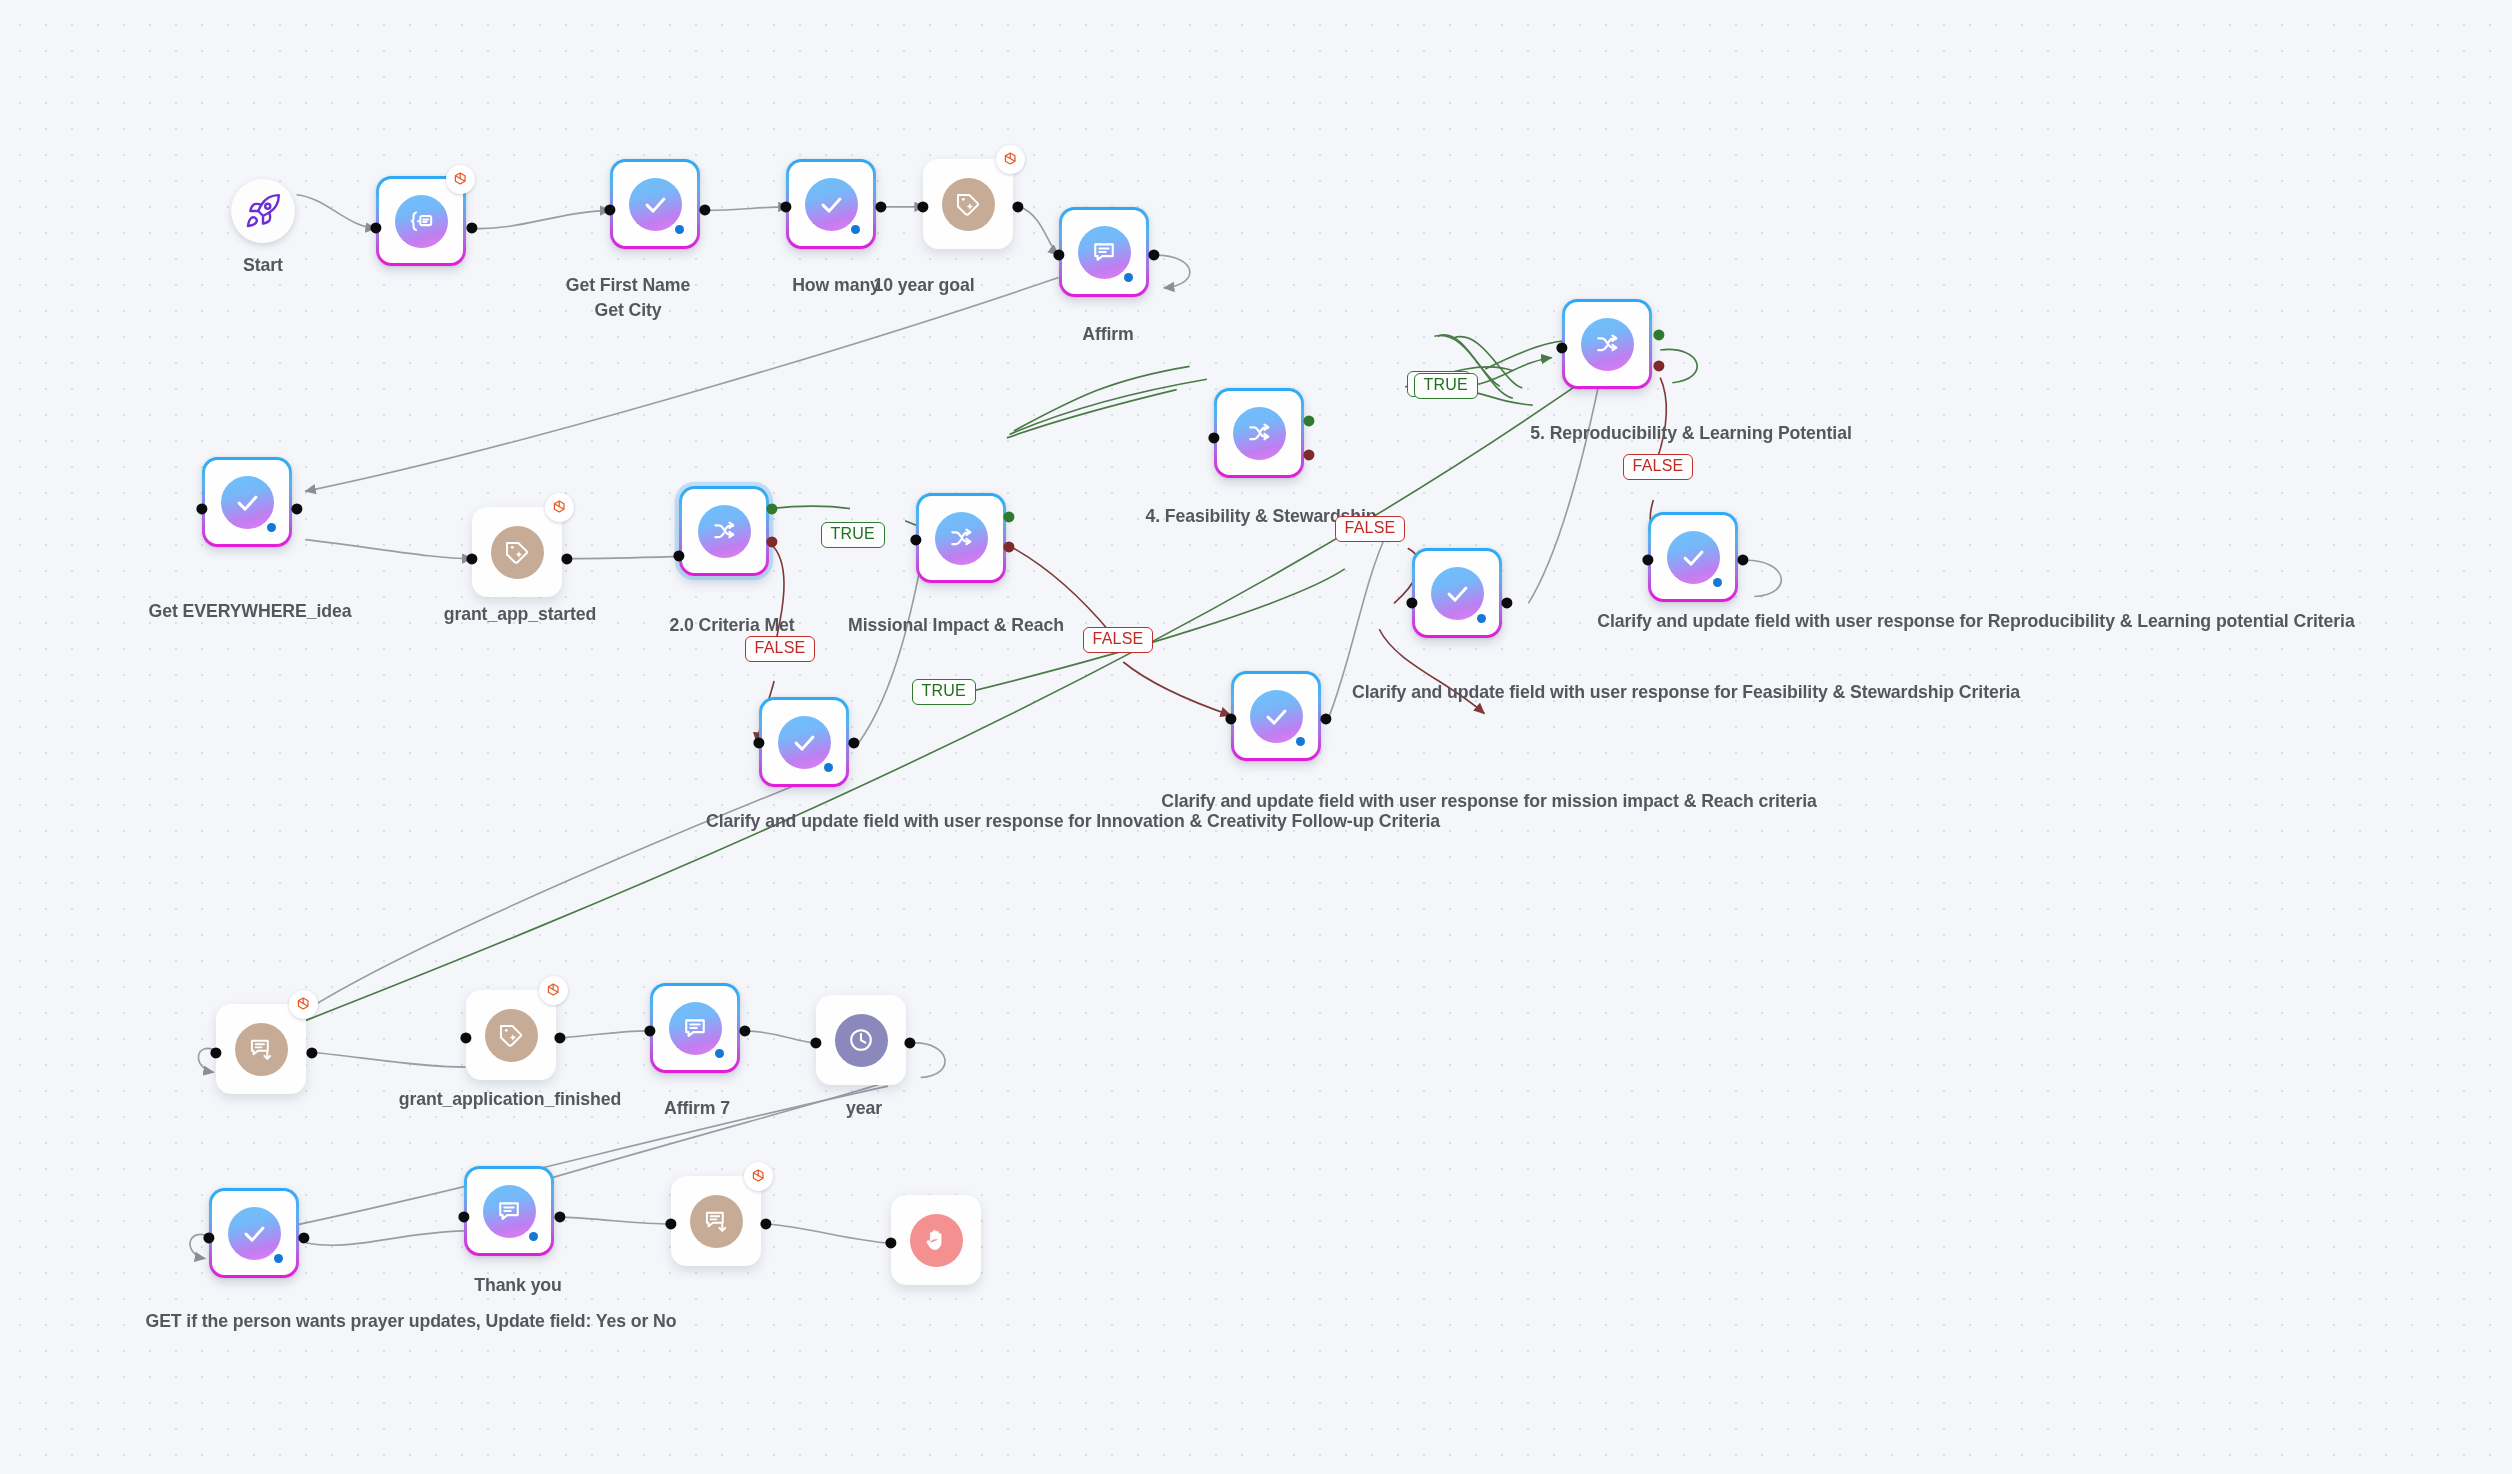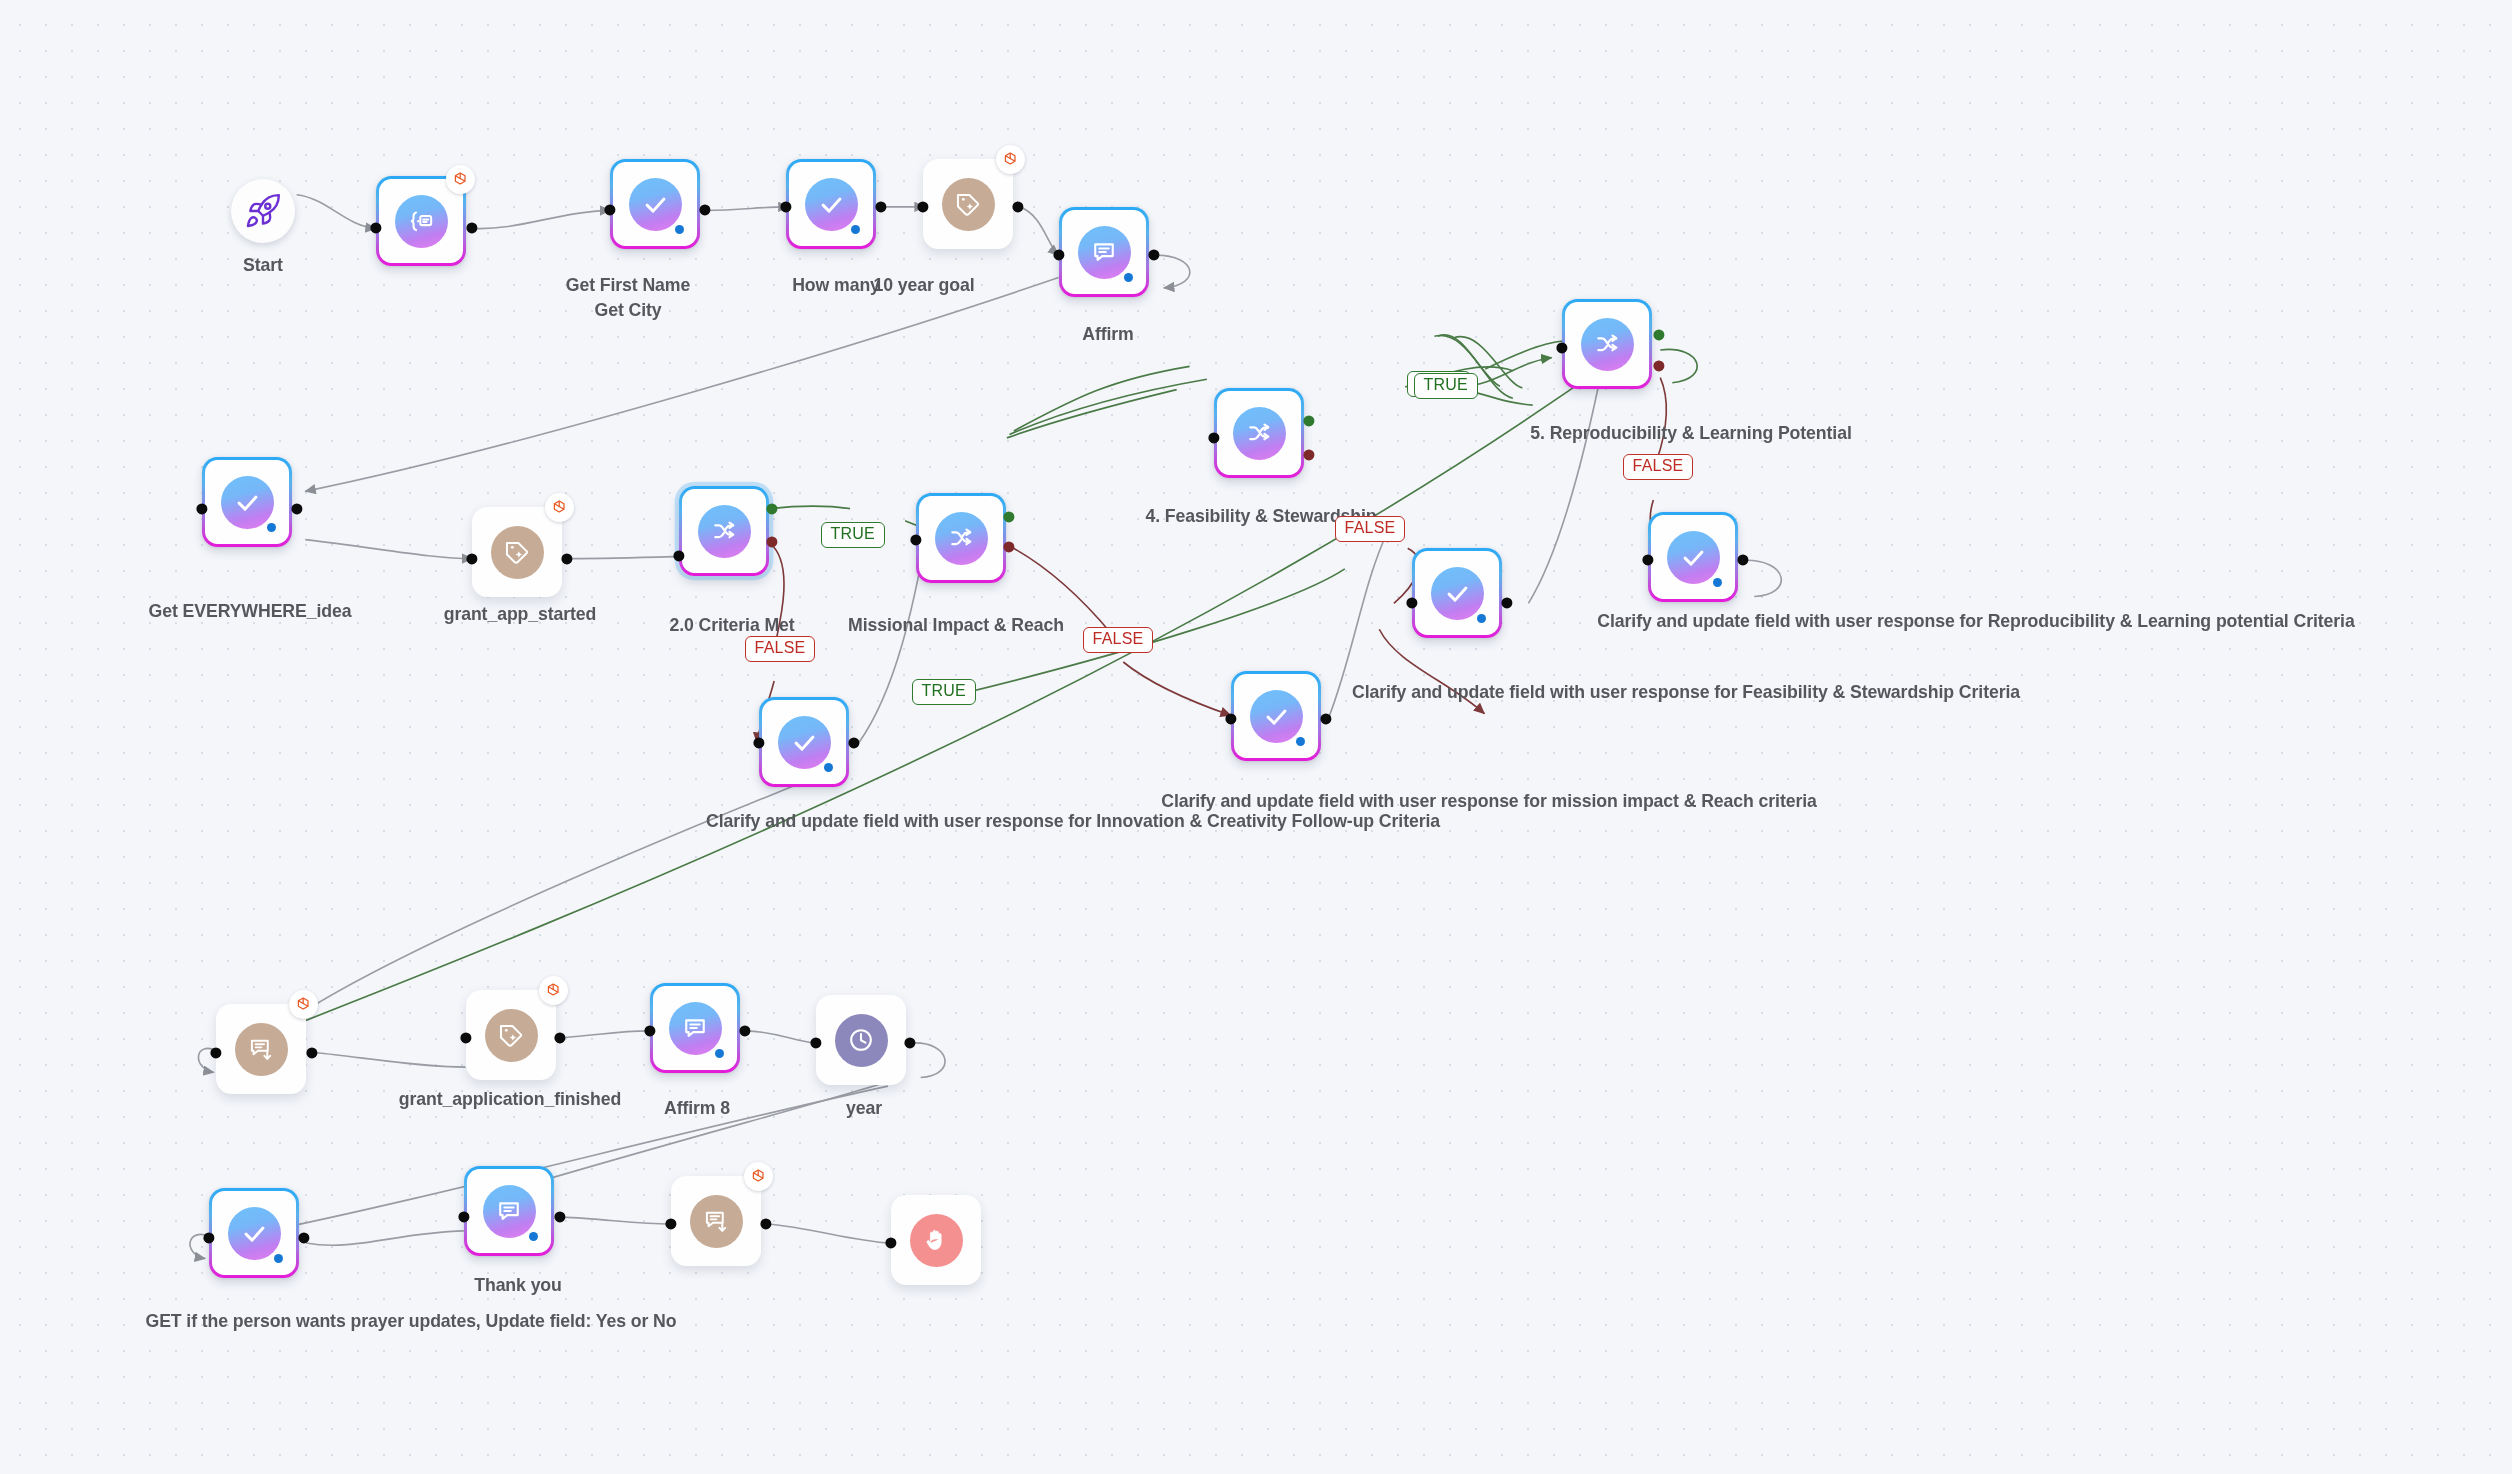--- a/index.html
+++ b/index.html
@@ -537,21 +537,21 @@
       <svg width="28" height="28" viewBox="0 0 24 24" fill="none" stroke="#fff" stroke-width="1.8" stroke-linecap="round" stroke-linejoin="round">
         <path d="M4.5 5.5h15v10h-9l-4 3.2v-3.2h-2z"></path>
         <line x1="8" y1="9" x2="16" y2="9"></line>
           <line x1="8" y1="12" x2="13.5" y2="12"></line>
       </svg>
     </div>
     <div class="blue-dot"></div>
   </div>
   <div class="port" style="left:650px; top:1031px;"></div>
   <div class="port" style="left:745px; top:1031px;"></div>
-  <div class="nlabel center" style="left:697px; top:1097px;">Affirm 8</div>
+  <div class="nlabel center" style="left:697px; top:1097px;">Affirm 7</div>
 
   <div class="node plain" style="left:816px; top:995px;">
     <div class="badge-circle purple">
       <svg width="28" height="28" viewBox="0 0 24 24" fill="none" stroke="#fff" stroke-width="1.8" stroke-linecap="round" stroke-linejoin="round">
         <circle cx="12" cy="12" r="8.4"></circle>
           <polyline points="12,6.9 12,12.2 15.8,14.3"></polyline>
       </svg>
     </div>
   </div>
   <div class="port" style="left:816px; top:1043px;"></div>

